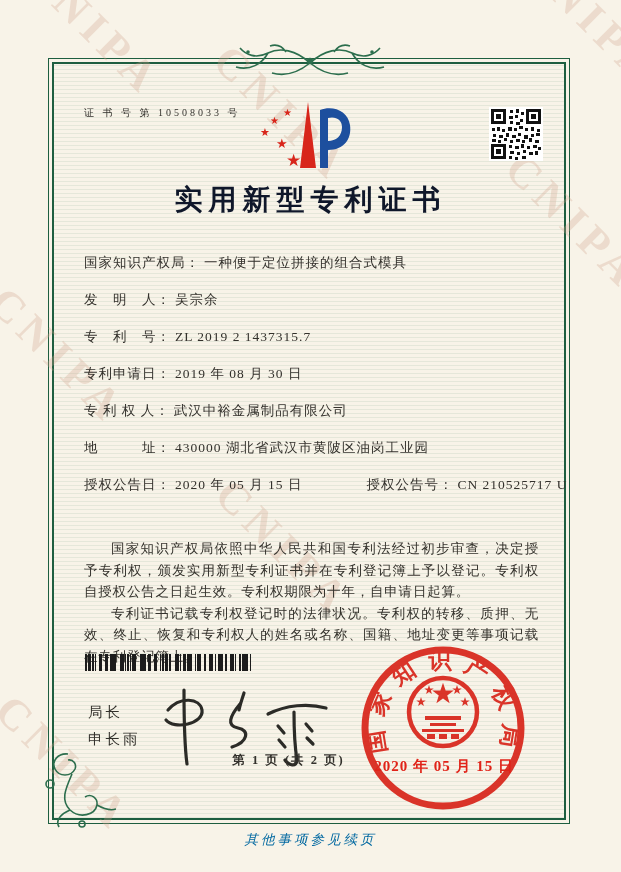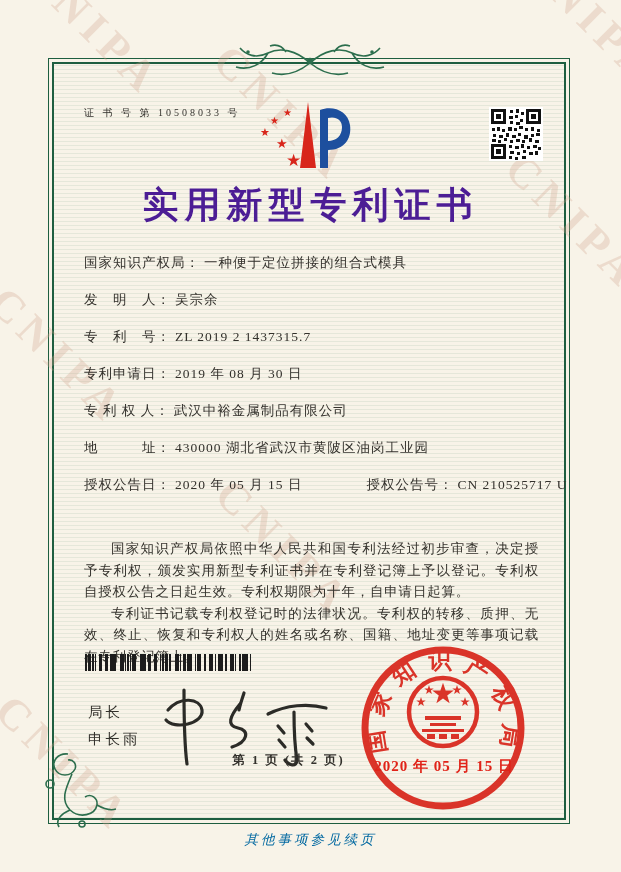--- a/index.html
+++ b/index.html
@@ -9,21 +9,21 @@
   .wm{position:absolute;z-index:2;font-weight:bold;font-size:44px;letter-spacing:7px;
       color:rgba(207,166,142,0.30);transform:rotate(45deg);white-space:nowrap;user-select:none;}
   
   .frame{position:absolute;left:52px;top:62px;width:510px;height:754px;z-index:1;
          border:2px solid #1e5e40;outline:1px solid #1e5e40;outline-offset:3px;
          background-image:repeating-linear-gradient(0deg,rgba(130,170,142,0.16) 0 1px,rgba(0,0,0,0) 1px 4px);}
   .content{position:absolute;z-index:3;color:#33312c;}
   .cert-no{left:84px;top:106px;font-size:10px;letter-spacing:3px;}
   .logo{left:256px;top:98px;}
   .qr{left:489px;top:107px;}
-  .title{left:0;top:181px;width:621px;text-align:center;font-size:36px;font-weight:700;letter-spacing:6px;color:#4c1d95;}
+  .title{left:0;top:181px;width:621px;text-align:center;font-size:28px;font-weight:700;letter-spacing:6px;color:#0f172a;}
   .fields{left:84px;top:254px;width:460px;font-size:13.5px;letter-spacing:1px;}
   .frow{display:flex;align-items:baseline;height:23px;margin-bottom:14px;white-space:nowrap;}
   .flabel{flex:0 0 auto;}
   .fval{margin-left:4px;}
   .frow .pair2{margin-left:64px;}
   .paras{left:84px;top:506px;width:455px;font-size:13.5px;line-height:21.5px;text-align:justify;letter-spacing:0.8px;color:#34322c;margin-top:32px;}
   .paras p{margin:0;text-indent:2em;}
   .barcode{left:85px;top:654px;width:168px;height:17px;
     background-image:
       repeating-linear-gradient(90deg,#1c1c1c 0 2px,rgba(0,0,0,0) 2px 7px),

